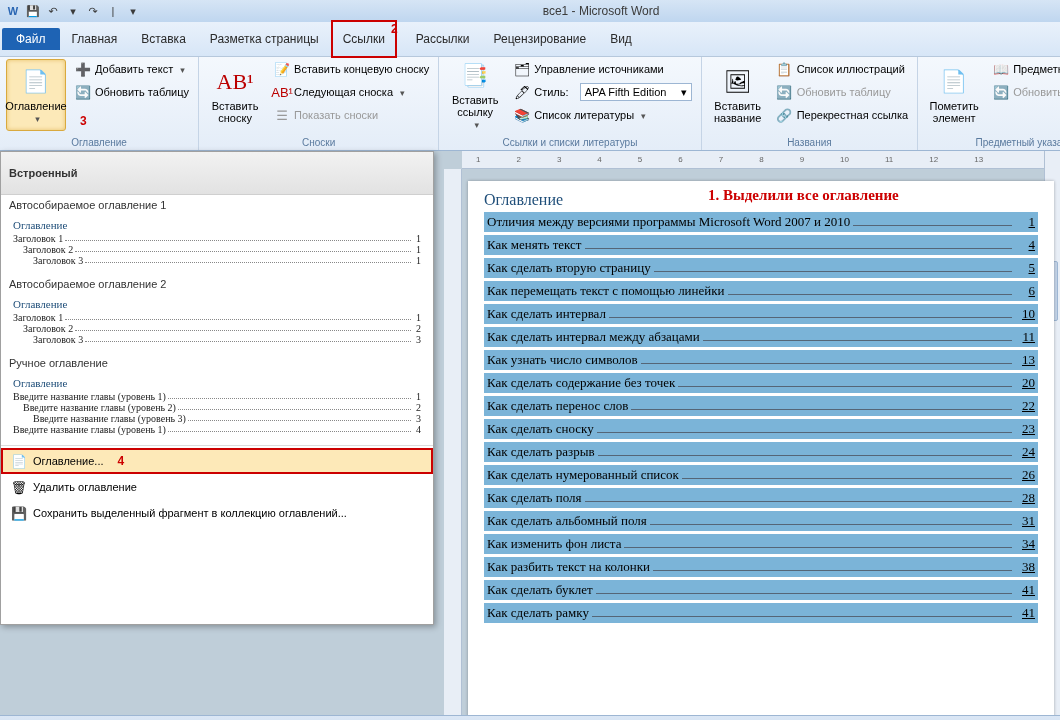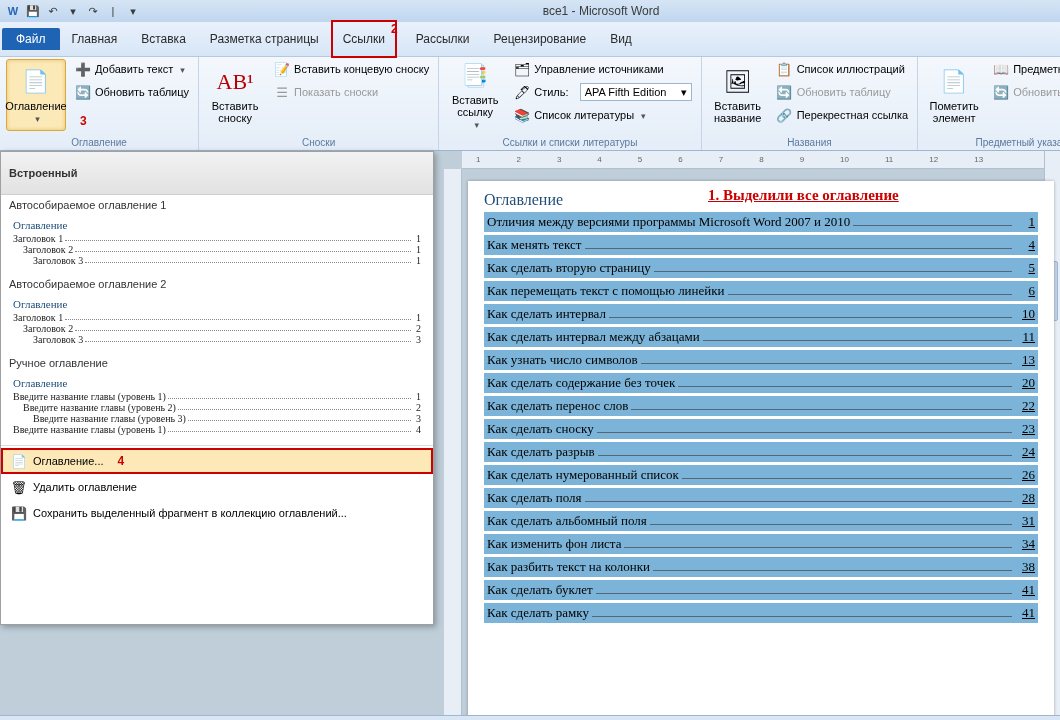--- a/index.html
+++ b/index.html
@@ -45,21 +45,21 @@
   .dd-item { display:flex; align-items:center; gap:6px; padding:5px 10px; cursor:pointer; }
   .dd-item.hl { background:#fde9b8; border:2px solid #c00; padding:3px 8px; }
   .dd-sep { border-top:1px solid #dcdcdc; margin: 2px 0;}
   .callout4{color:#c00;font-weight:bold;margin-left:8px;font-size:12px;}
   
   .docarea { flex:1; position:relative; overflow:hidden; }
   .hruler { height:18px; background:#e8eef6; border-bottom:1px solid #b0c0d4; margin-left:28px;}
   .vruler { position:absolute; left:10px; top:18px; width:18px; bottom:0; background:#e8eef6; border-right:1px solid #b0c0d4;}
   .page { background:#fff; margin:12px 6px 0 34px; box-shadow:0 0 3px rgba(0,0,0,.3); padding:10px 16px; position:relative; min-height:560px;}
   .page-title { font-family:"Times New Roman",serif; color:#1f4e79; font-size:16px; }
-  .annot1 { color:#c00; font-weight:bold; font-family:"Times New Roman",serif; font-size:15px; position:absolute; left:240px; top:6px;text-decoration:underline;}
+  .annot1 { color:#c00; font-weight:bold; font-family:"Times New Roman",serif; font-size:15px; position:absolute; left:240px; top:6px;}
   .tocline { font-family:"Times New Roman",serif; font-size:13px; color:#000; display:flex; align-items:baseline; background:#7bb4d8; margin-bottom:3px; padding:2px 3px;}
   .tocline .txt{white-space:nowrap;}
   .tocline .fill{flex:1; border-bottom:1px solid #567; margin:0 3px 3px;}
   .tocline .num{width:20px;text-align:right;text-decoration:underline;}
   .gap { height:3px; }
   .scrollbar-v { position:absolute; right:0; top:0; bottom:0; width:16px; background:#e8eef6; border-left:1px solid #b0c0d4;}
   .scrollbar-v .thumb{position:absolute; top:110px; height:60px; left:2px; right:2px; background:#c4d4e8; border:1px solid #9db6d3; border-radius:2px;}
   
   .statusbar { height:31px; background:linear-gradient(#dbe7f5,#c3d6ed); display:flex; align-items:center; font-size:11px; color:#3a3a3a; padding:0 6px; gap:4px; border-top:1px solid #9db6d3;}
   .statusbar .sep{color:#9ab;}
@@ -122,20 +122,25 @@
     <div class="group-body">
       <div class="bigbtn">
         <div class="bicon" style="font-family:serif;color:#b00">АВ¹</div>
         <span style="white-space:pre-line">Вставить
 сноску</span>
       </div>
       <div class="col">
         <div class="smallbtn">
             <span class="sicon">📝</span>
             <span>Вставить концевую сноску</span>
+          </div>
+        <div class="smallbtn">
+            <span class="sicon" style="color:#b00">AВ¹</span>
+            <span>Следующая сноска</span>
+            <span class="arrow-down"></span>
           </div>
         <div class="smallbtn" style="color:#999">
             <span class="sicon">☰</span>
             <span>Показать сноски</span>
           </div>
       </div>
     </div>
     <div class="group-title">Сноски</div>
   </div>
 

